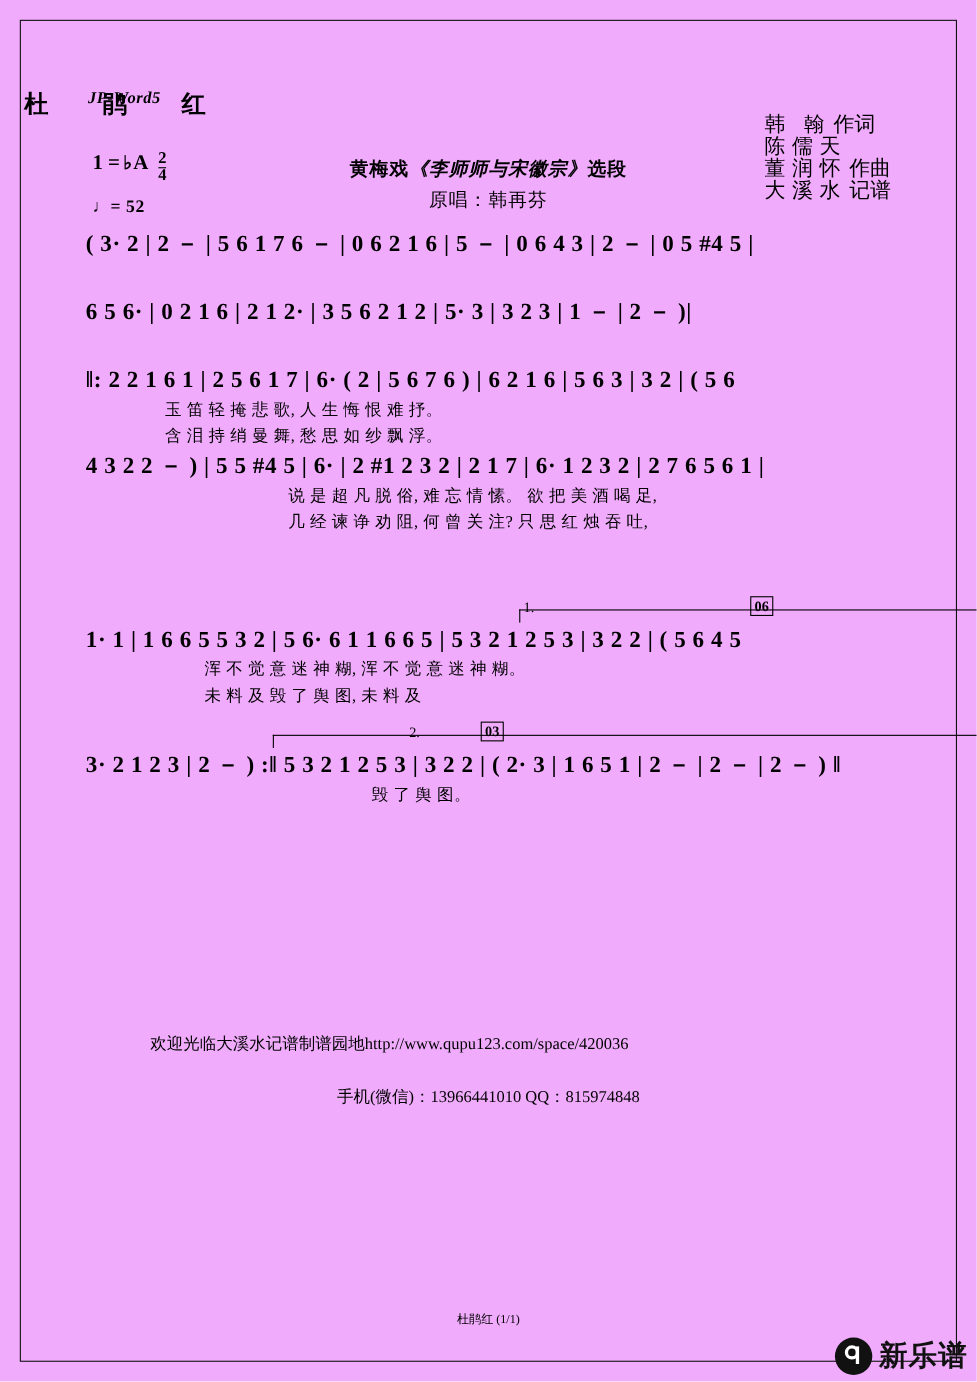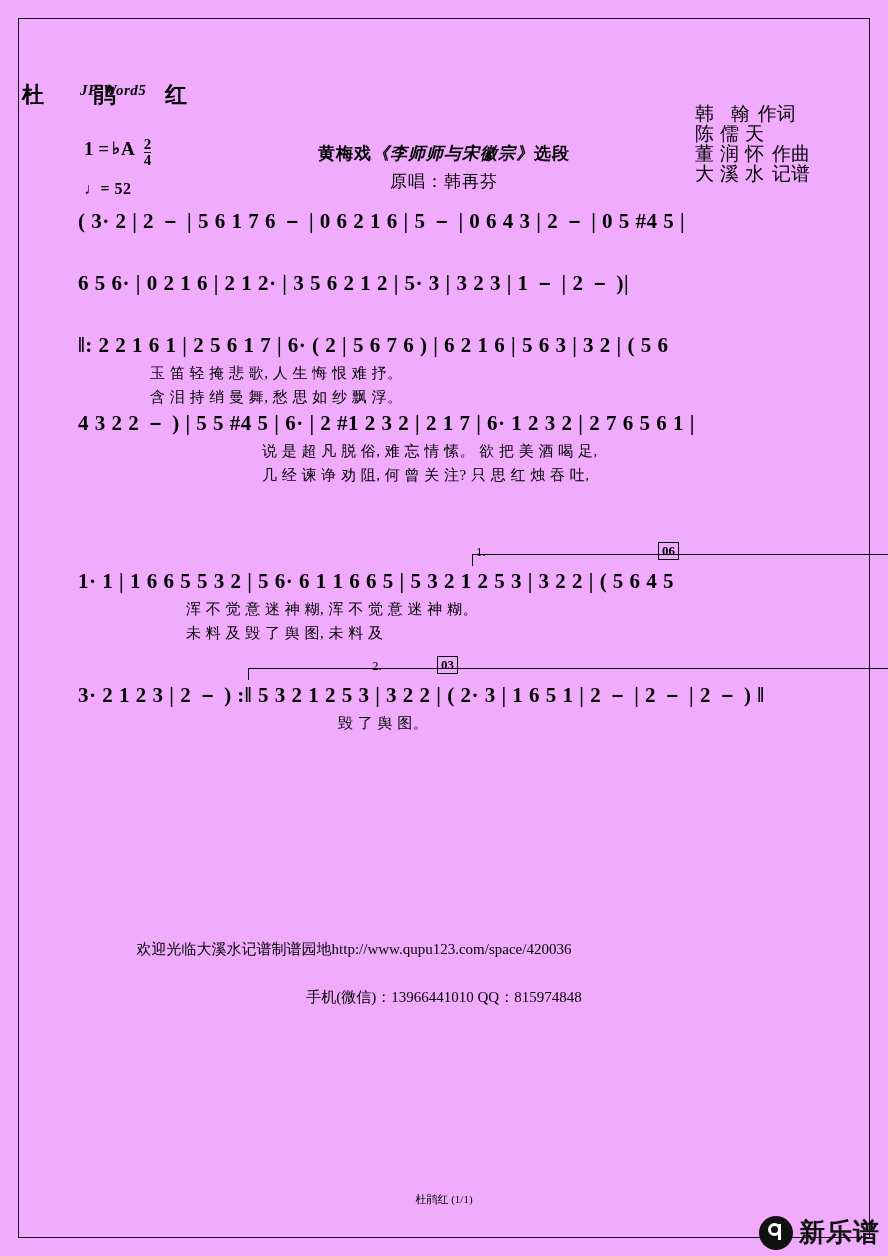--- a/index.html
+++ b/index.html
@@ -261,21 +261,21 @@
     <div class="notes">4 3 2 2 －   ) | 5 5 #4 5 | 6· | 2 #1 2 3 2 | 2 1  7 | 6· 1 2 3 2 | 2 7 6 5 6 1 |</div>
     <div class="lyr indent2">说 是 超 凡  脱 俗, 难 忘  情  愫。    欲 把 美 酒  喝  足,</div>
     <div class="lyr indent2">几 经 谏 诤  劝 阻, 何 曾  关  注?    只 思 红 烛  吞  吐,</div>
   </div>
 
   <div class="staff" style="top:546px;">
     <div style="position:relative; height:20px;">
       <div style="position:absolute; left:394px; top:8px; width:416px; border-top:1.5px solid #000;"></div>
       <div style="position:absolute; left:394px; top:8px; height:12px; border-left:1.5px solid #000;"></div>
       <div style="position:absolute; left:398px; top:-2px; font-size:13px;">1.</div>
-      <div style="position:absolute; left:580px; top:-4px; font-size:13px; font-weight:bold; border:1px solid #000; padding:0 3px;">06</div>
+      <div style="position:absolute; left:604px; top:-4px; font-size:13px; font-weight:bold; border:1px solid #000; padding:0 3px;">06</div>
     </div>
     <div class="notes">1· 1 | 1 6 6 5 5 3 2 | 5 6· 6 1 1 6 6 5 | 5 3 2 1 2 5 3 | 3 2 2 | ( 5 6 4  5</div>
     <div class="lyr indent4">浑 不 觉 意  迷 神 糊,   浑 不 觉  意  迷 神      糊。</div>
     <div class="lyr indent4">未 料 及 毁  了 舆 图,   未 料 及</div>
   </div>
 
   <div class="staff" style="top:660px;">
     <div style="position:relative; height:20px;">
       <div style="position:absolute; left:170px; top:8px; width:640px; border-top:1.5px solid #000;"></div>
       <div style="position:absolute; left:170px; top:8px; height:12px; border-left:1.5px solid #000;"></div>

